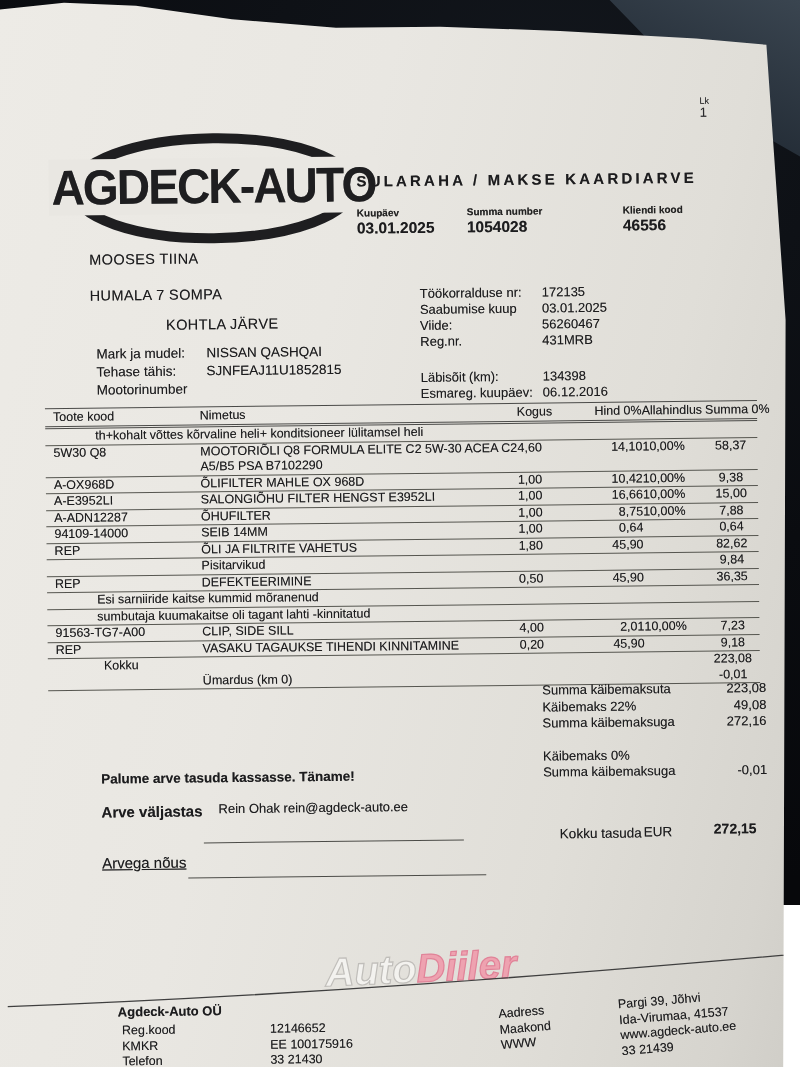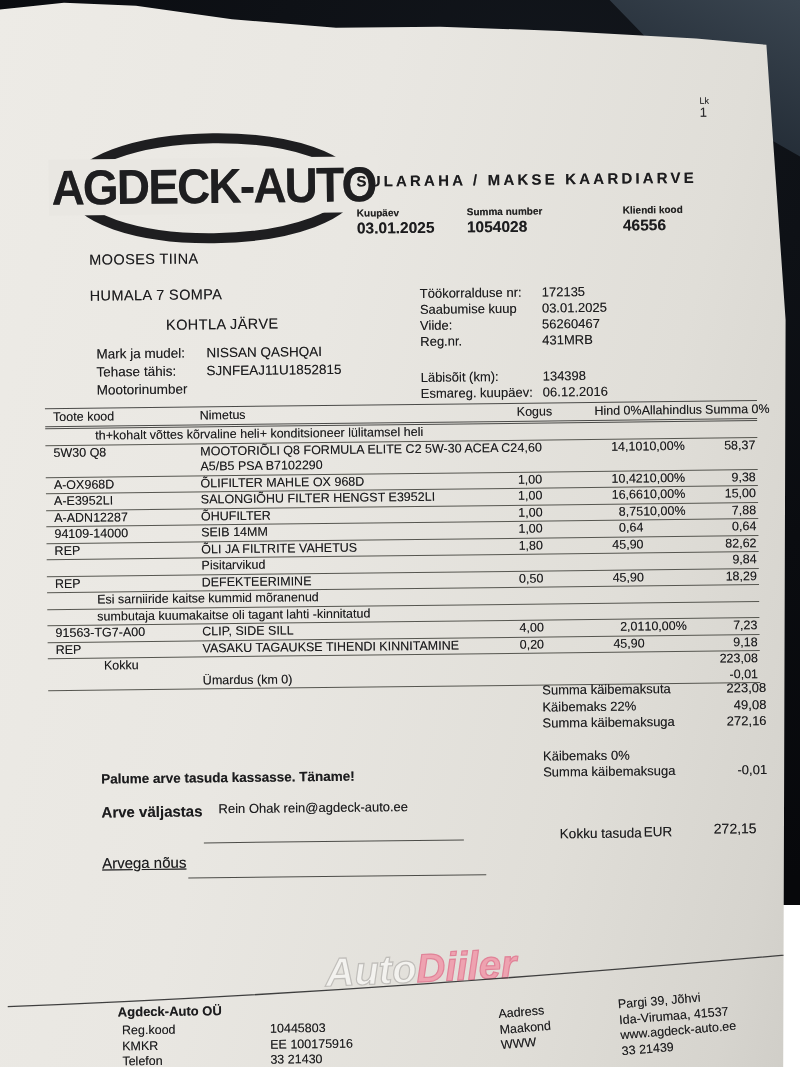--- a/index.html
+++ b/index.html
@@ -45,37 +45,37 @@
   .tbl{left:46px;top:408px;width:712px;font-size:12.5px;}
   .thead{display:flex;border-top:1px solid #4a4a48;border-bottom:3px double #4a4a48;
     padding:1px 0 2px 0;}
   .trow{display:flex;border-bottom:1px solid #55554f;line-height:15.5px;padding:0;}
   .trow.noline{border-bottom:none;}
   .c-code{width:148px;padding-left:8px;}
   .c-name{width:320px;}
   .c-qty{width:62px;text-align:left;white-space:nowrap;}
   .c-price{width:64px;text-align:right;white-space:nowrap;}
   .c-disc{width:64px;text-align:left;white-space:nowrap;}
-  .c-sum{width:50px;text-align:right;white-space:nowrap;padding-right:2px;}
+  .c-sum{width:50px;text-align:center;white-space:nowrap;padding-right:2px;}
   .tnote{padding-left:50px;line-height:15.5px;}
   .kokku-label{flex:1;padding-left:56px;}
   
   .totals{left:540px;top:688px;width:224px;font-size:13px;}
   .totrow{display:flex;line-height:16.5px;}
   .totrow .tlabel{flex:1;}
   .totrow .tvalue{text-align:right;}
   .totgap{height:16px;}
   
   .paynote{left:98px;top:772px;font-size:13.5px;font-weight:bold;}
   .issued-label{left:98px;top:804px;font-size:15px;font-weight:bold;}
   .issued-by{left:215px;top:803px;font-size:13px;}
   .sig1{left:200px;top:844px;width:260px;border-bottom:1.2px solid #4c4c48;}
   .due-label{left:556px;top:832px;font-size:13.5px;}
   .due-cur{left:640px;top:831px;font-size:13.5px;}
-  .due-value{left:710px;top:828px;font-size:14px;font-weight:normal;}
+  .due-value{left:710px;top:828px;font-size:14px;font-weight:bold;}
   .agree-label{left:98px;top:855px;font-size:15px;text-decoration:underline;}
   .sig2{left:184px;top:879px;width:298px;border-bottom:1.2px solid #4c4c48;}
   
   .watermark{left:320px;top:950px;font-size:40px;font-weight:bold;font-style:italic;
     transform:rotate(-2deg);white-space:nowrap;text-shadow:none;}
   .wm1{color:rgba(244,243,240,.92);-webkit-text-stroke:1.2px #c0beba;}
   .wm2{color:rgba(238,158,174,.95);-webkit-text-stroke:1.2px #e08398;}
   
   .fcurve{left:0;top:950px;width:800px;height:62px;}
   .fcompany{left:112px;top:1005px;font-size:13px;font-weight:bold;}
@@ -252,21 +252,21 @@
               <div class="c-sum">9,84</div>
             </div>
             <div class="trow">
               <div class="c-code">REP</div>
               <div class="c-name">
                 <div>DEFEKTEERIMINE</div>
               </div>
               <div class="c-qty">0,50</div>
               <div class="c-price">45,90</div>
               <div class="c-disc"></div>
-              <div class="c-sum">18,29</div>
+              <div class="c-sum">36,35</div>
             </div>
             <div class="trow">
               <div class="tnote">Esi sarniiride kaitse kummid mõranenud</div>
             </div>
             <div class="trow">
               <div class="tnote">sumbutaja kuumakaitse oli tagant lahti -kinnitatud</div>
             </div>
             <div class="trow">
               <div class="c-code">91563-TG7-A00</div>
               <div class="c-name">
@@ -343,21 +343,21 @@
       </div>
 
       <svg class="abs fcurve" viewBox="0 0 800 62">
         <path d="M2,56 C 300,48 560,30 796,12" fill="none" stroke="#3f3f3f" stroke-width="1.3"></path>
       </svg>
 
       <div class="abs fcompany">Agdeck-Auto OÜ</div>
       <div class="abs fleft" id="footer-left">
           <div class="frow">
             <div class="flabel">Reg.kood</div>
-            <div>10445803</div>
+            <div>12146652</div>
           </div>
           <div class="frow">
             <div class="flabel">KMKR</div>
             <div>EE 100175916</div>
           </div>
           <div class="frow">
             <div class="flabel">Telefon</div>
             <div>33 21430</div>
           </div>
         </div>

